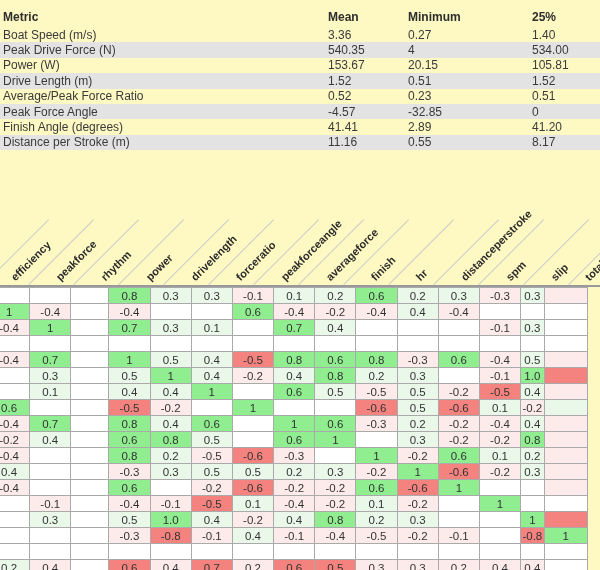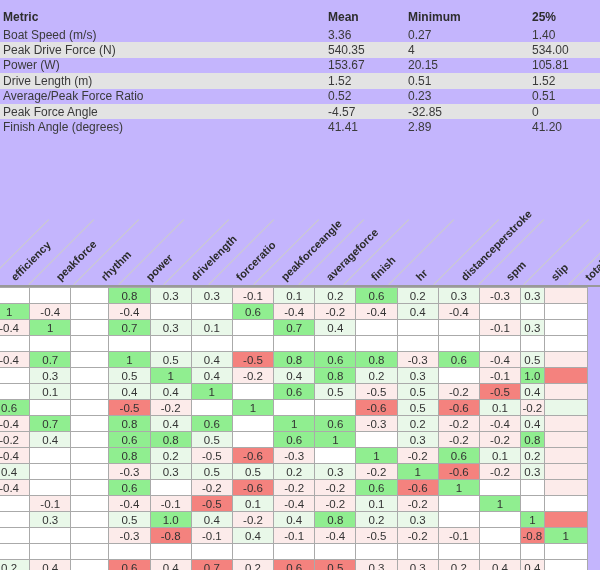--- a/index.html
+++ b/index.html
@@ -1,17 +1,17 @@
 <!DOCTYPE html>
 <html><head>
 <meta charset="utf-8">
 <style>
   html,body{margin:0;padding:0;width:600px;height:570px;overflow:hidden;background:#fff;
     font-family:"Liberation Sans",sans-serif;}
-  .page{position:absolute;left:0;top:0;width:600px;height:570px;overflow:hidden;background:#c4b5fd;}
+  .page{position:absolute;left:0;top:0;width:600px;height:570px;overflow:hidden;background:#fef9c3;}
 
   
   .summary{position:absolute;left:0;top:5px;width:600px;border-collapse:collapse;
     table-layout:fixed;font-size:12px;color:#3a3a3a;}
   .summary th{text-align:left;font-weight:bold;color:#2d2d2d;height:19px;
     vertical-align:bottom;padding:0 0 3px 3px;white-space:nowrap;}
   .summary td{height:15.4px;padding:0 0 0 3px;white-space:nowrap;overflow:hidden;}
   .summary tbody tr:nth-child(even){background:#e3e3e3;}
 
   
@@ -87,20 +87,26 @@
           <td>Peak Force Angle</td>
           <td>-4.57</td>
           <td>-32.85</td>
           <td>0</td>
         </tr>
         <tr>
           <td>Finish Angle (degrees)</td>
           <td>41.41</td>
           <td>2.89</td>
           <td>41.20</td>
+        </tr>
+        <tr>
+          <td>Distance per Stroke (m)</td>
+          <td>11.16</td>
+          <td>0.55</td>
+          <td>8.17</td>
         </tr>
       </tbody>
   </table>
 
   <div class="top-rule"></div>
 
   <table class="matrix">
     <colgroup>
         <col style="width: 45px;">
         <col style="width: 45px;">

